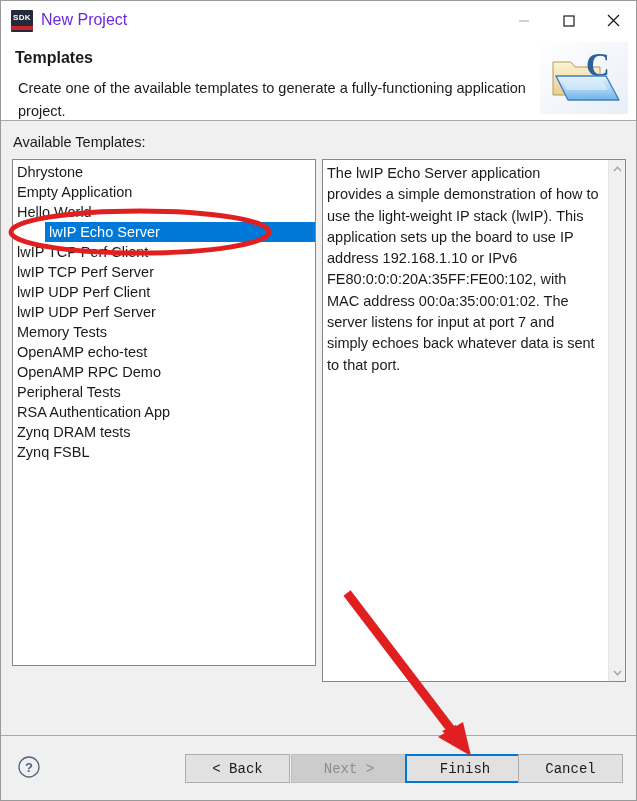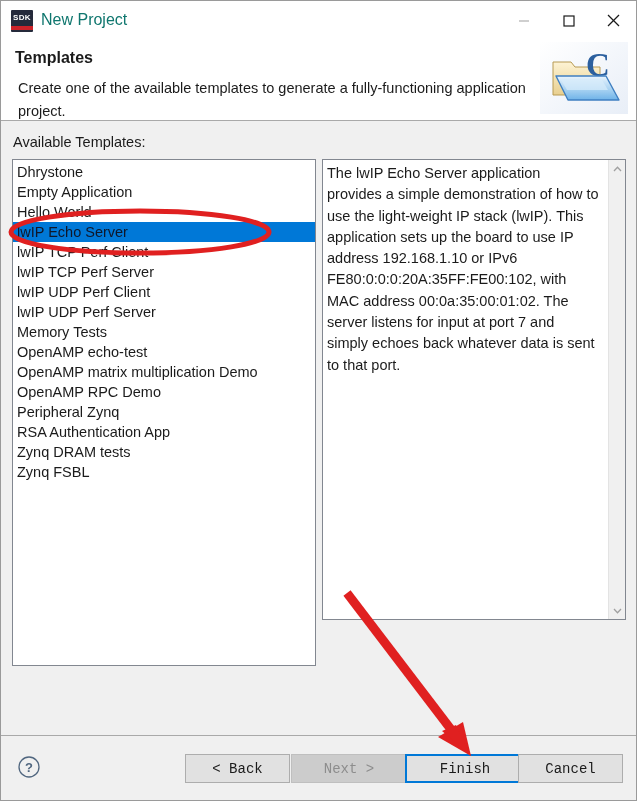--- a/index.html
+++ b/index.html
@@ -53,21 +53,21 @@
   .title-icon .sdk-bar {
     position: absolute;
     left: 0; bottom: 2px;
     width: 100%; height: 4px;
     background: #cc2229;
   }
   .title-text {
     position: absolute;
     left: 40px; top: 8px;
     font-size: 16px;
-    color: #0f766e;
+    color: #6d28d9;
     line-height: 22px;
     white-space: nowrap;
   }
   .wincontrols {
     position: absolute;
     right: 0; top: 0;
     height: 39px;
     display: flex;
   }
   .winbtn {
@@ -147,29 +147,30 @@
     height: 20px;
     line-height: 20px;
     padding-left: 4px;
     font-size: 14.5px;
     color: #1b1b1b;
     white-space: nowrap;
     overflow: hidden;
   }
   .list-item.selected {
     background: #0078d7;
-    color: #0f172a;
+    color: #ffffff;
+    margin-left: 32px;
   }
 
   
   .desc-panel {
     position: absolute;
     left: 321px; top: 38px;
     width: 304px;
-    height: 461px;
+    height: 523px;
     background: #ffffff;
     border: 1px solid #828790;
     box-sizing: border-box;
     overflow: hidden;
   }
   .desc-text {
     position: absolute;
     left: 4px; top: 3px;
     width: 272px;
     font-size: 14.5px;
@@ -330,23 +331,22 @@
           <div class="list-item">Dhrystone</div>
           <div class="list-item">Empty Application</div>
           <div class="list-item">Hello World</div>
           <div class="list-item selected">lwIP Echo Server</div>
           <div class="list-item">lwIP TCP Perf Client</div>
           <div class="list-item">lwIP TCP Perf Server</div>
           <div class="list-item">lwIP UDP Perf Client</div>
           <div class="list-item">lwIP UDP Perf Server</div>
           <div class="list-item">Memory Tests</div>
           <div class="list-item">OpenAMP echo-test</div>
-          <div class="list-item">OpenAMP matrix multiplication Demo</div>
           <div class="list-item">OpenAMP RPC Demo</div>
-          <div class="list-item">Peripheral Zynq</div>
+          <div class="list-item">Peripheral Tests</div>
           <div class="list-item">RSA Authentication App</div>
           <div class="list-item">Zynq DRAM tests</div>
           <div class="list-item">Zynq FSBL</div>
         </div>
     </div>
 
     <div class="desc-panel">
       <div class="desc-text">The lwIP Echo Server application provides a simple demonstration of how to use the light-weight IP stack (lwIP). This application sets up the board to use IP address 192.168.1.10 or IPv6 FE80:0:0:0:20A:35FF:FE00:102, with MAC address 00:0a:35:00:01:02. The server listens for input at port 7 and simply echoes back whatever data is sent to that port.</div>
       <div class="scrollbar">
         <div class="sb-arrow up">

